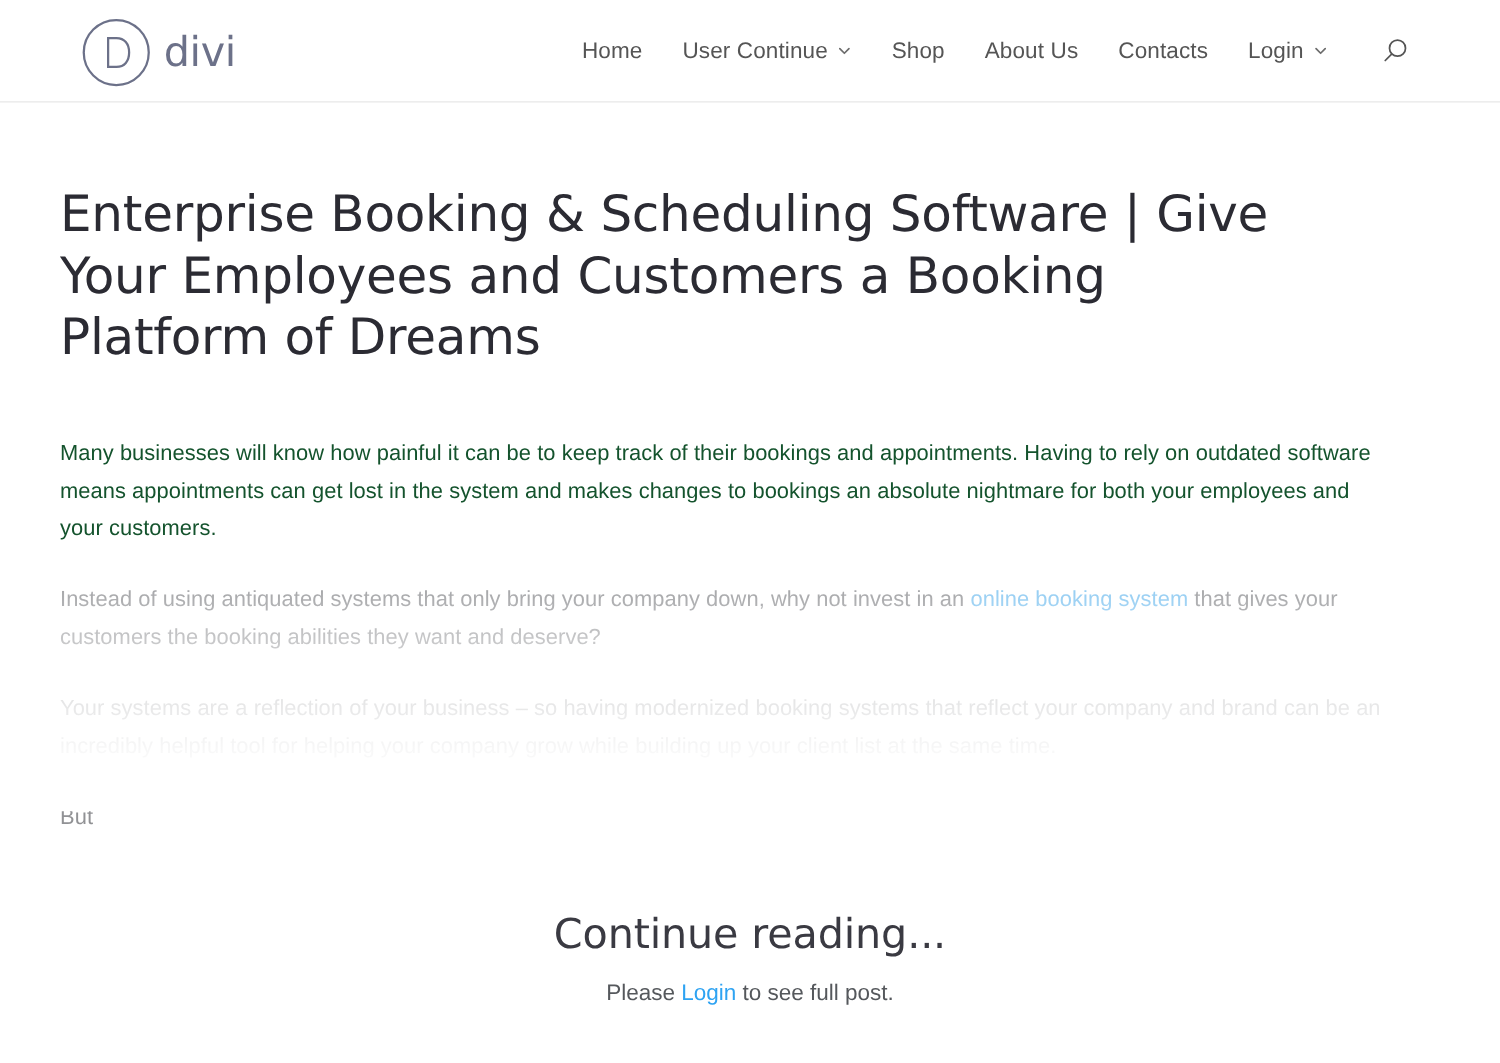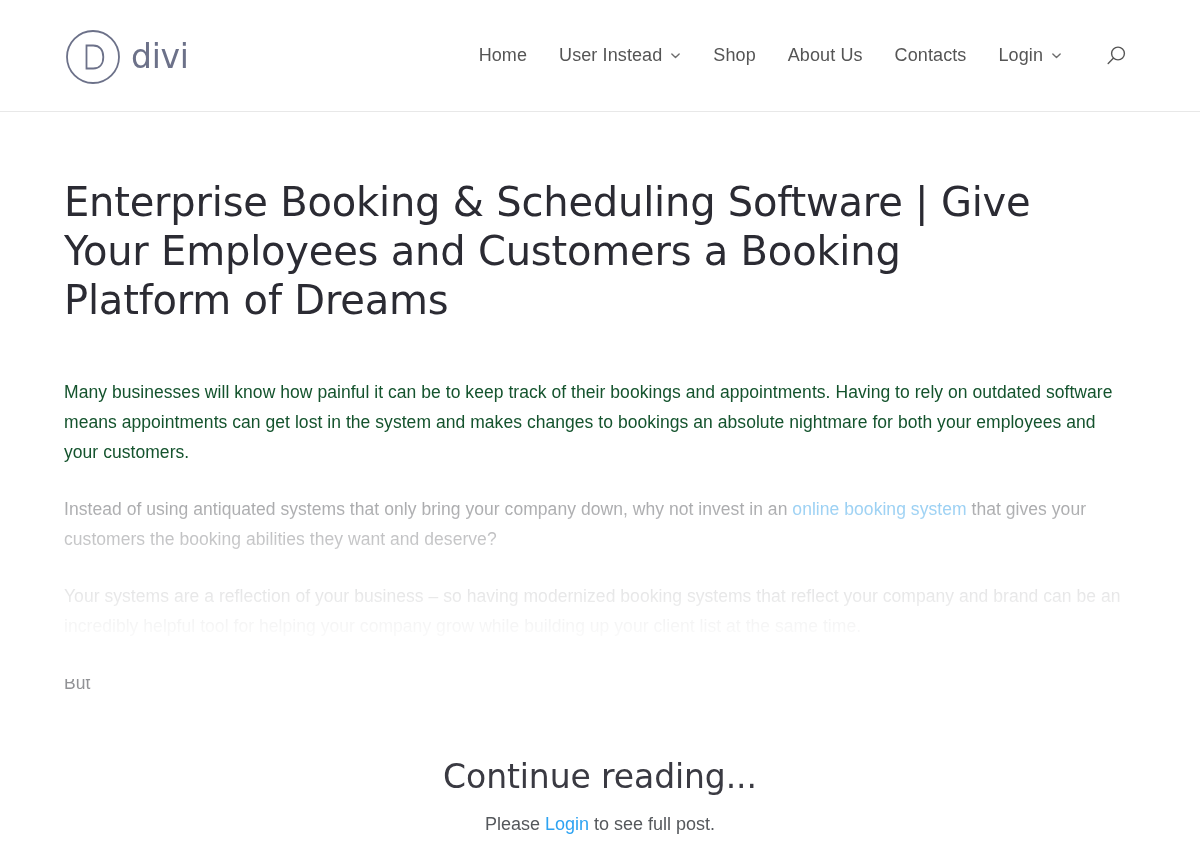--- a/index.html
+++ b/index.html
@@ -13,21 +13,21 @@
     width: 1200px;
     height: 850px;
     overflow: hidden;
     font-family: "Liberation Sans", sans-serif;
     -webkit-font-smoothing: antialiased;
   }
 
   
   .site-header {
     position: relative;
-    height: 112px;
+    height: 82px;
     background: #ffffff;
     border-bottom: 1px solid #e8e8e8;
     display: flex;
     align-items: center;
     padding: 0 64px 0 64px;
   }
 
   .logo-wrap {
     display: flex;
     align-items: center;
@@ -99,21 +99,21 @@
     margin-left: 18px;
     background: none;
     border: none;
     cursor: pointer;
     padding: 0;
   }
 
   
   .content-area {
     position: relative;
-    padding: 0 64px;
+    padding: 0 48px;
   }
 
   .post-title {
     margin: 0;
     padding-top: 66px;
     font-family: "DejaVu Sans", sans-serif;
     font-size: 40px;
     font-weight: 400;
     line-height: 1.22;
     color: #2b2b33;
@@ -202,21 +202,21 @@
     <ul class="nav-list">
 
       <li class="nav-item">
         <a class="nav-link" href="#">
           <span>Home</span>
         </a>
       </li>
 
       <li class="nav-item">
         <a class="nav-link" href="#">
-          <span>User Instead</span>
+          <span>User Continue</span>
           <span>
             <svg class="chevron" viewBox="0 0 12 12" xmlns="http://www.w3.org/2000/svg" aria-hidden="true">
               <path d="M2 4.3 L6 8.3 L10 4.3" fill="none" stroke="#6d6d6d" stroke-width="1.5" stroke-linecap="round" stroke-linejoin="round"></path>
             </svg>
           </span>
         </a>
       </li>
 
       <li class="nav-item">
         <a class="nav-link" href="#">

